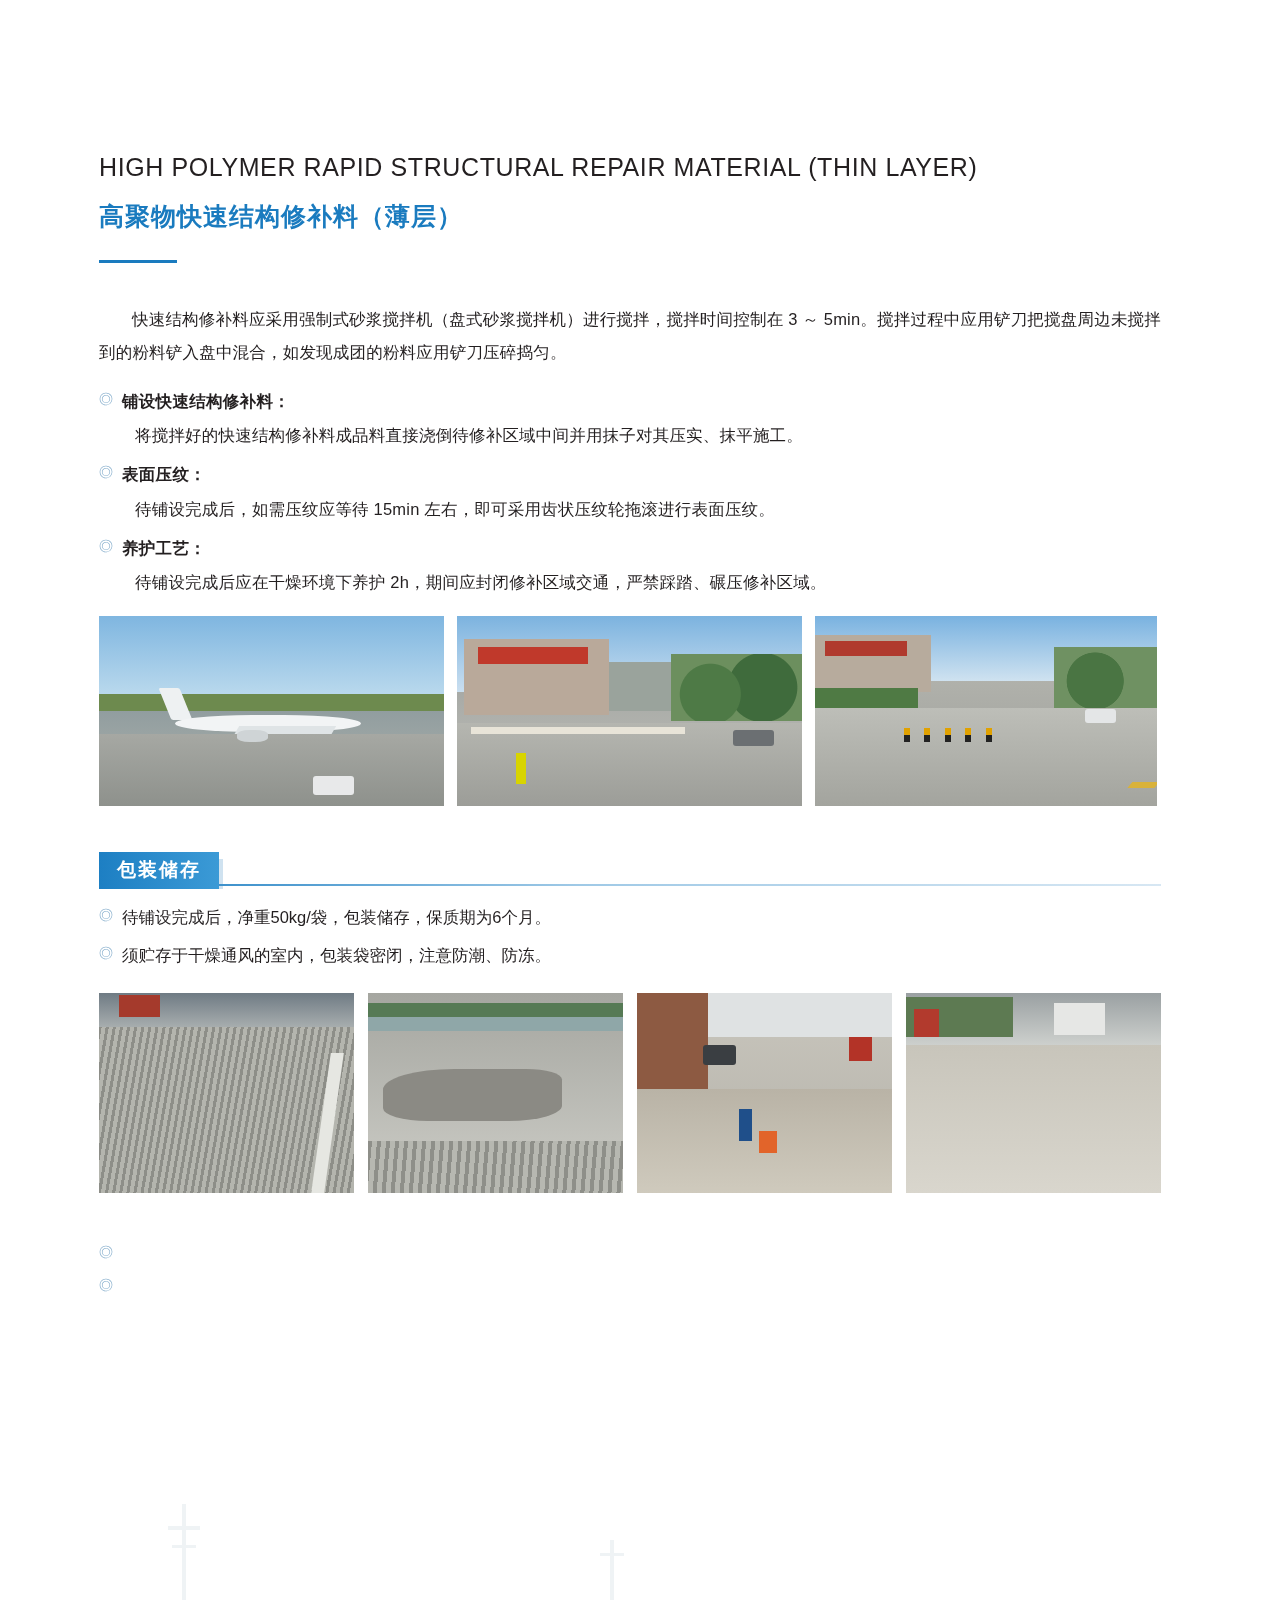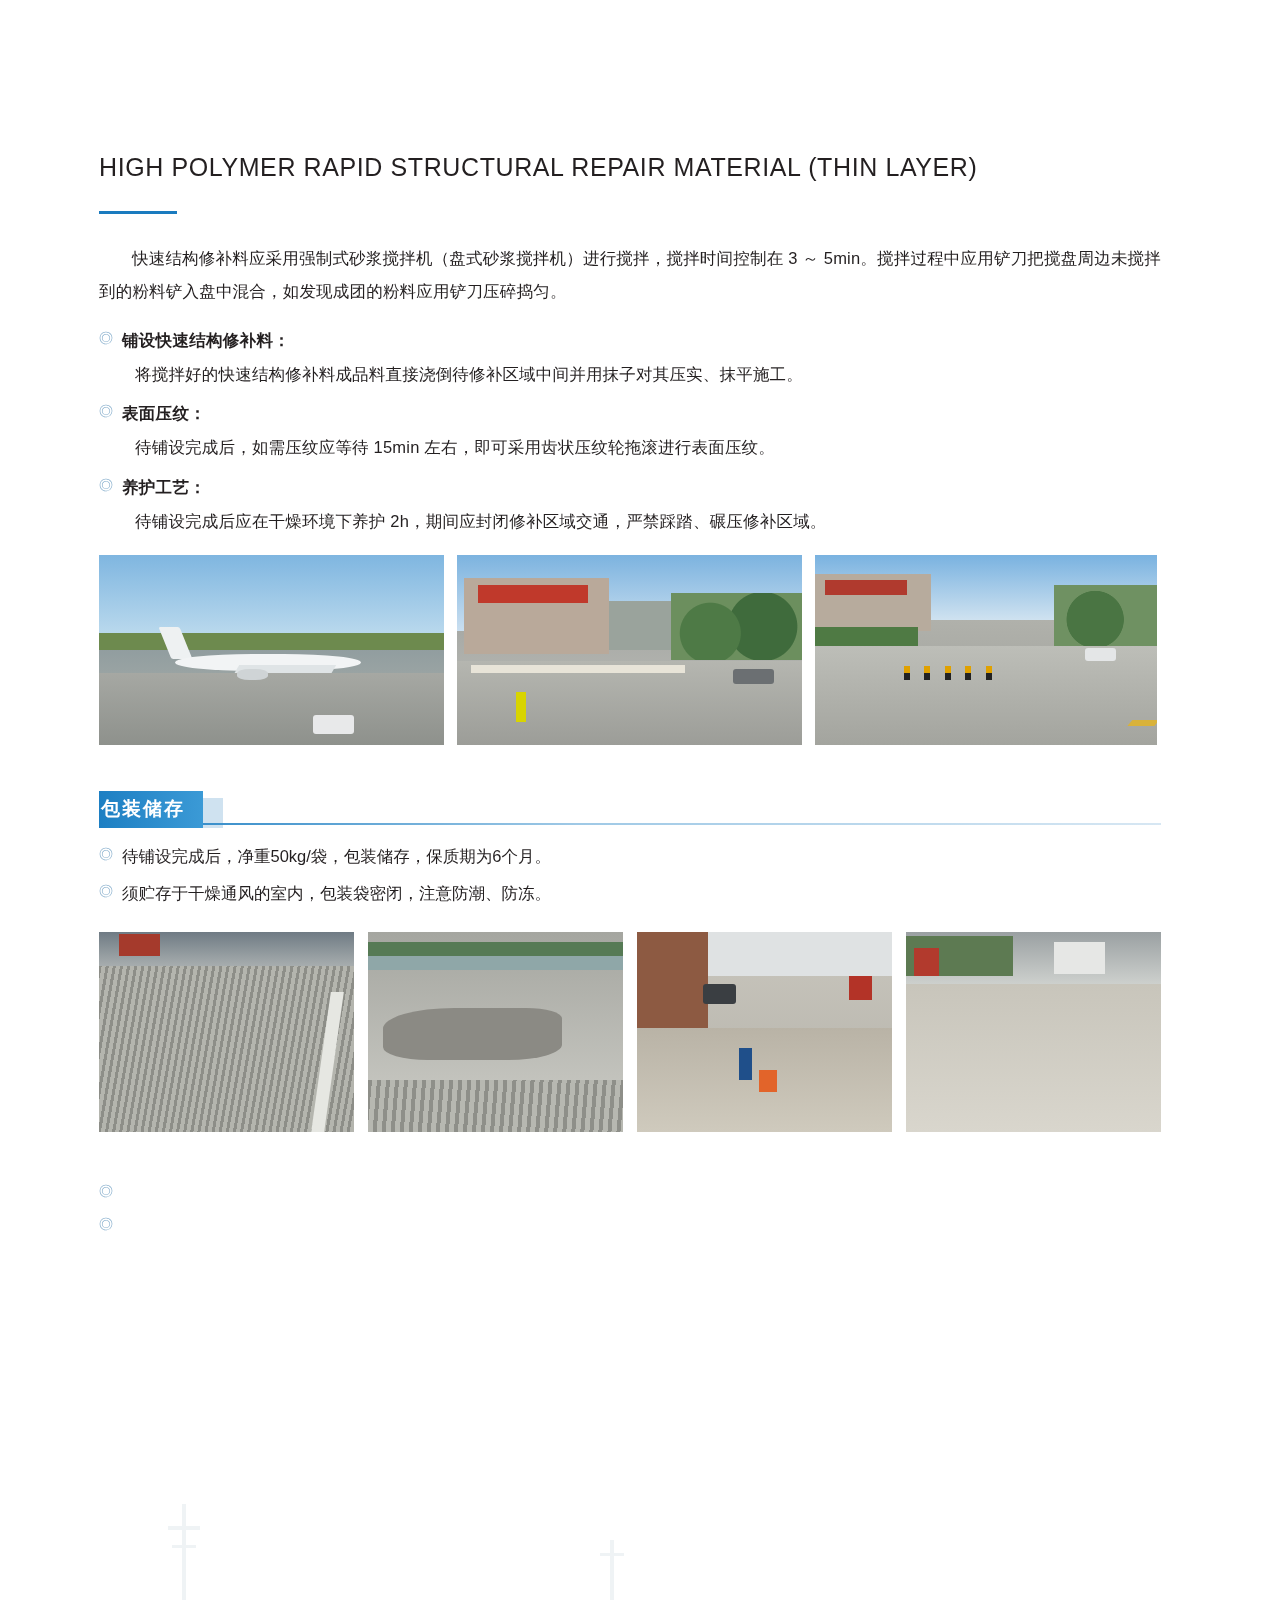--- a/index.html
+++ b/index.html
@@ -49,21 +49,21 @@
     width: 78px;
     height: 3px;
     background: #1a7bbf;
     margin-top: 28px;
   }
   
   .para {
     font-size: 16.5px;
     line-height: 2.0;
     color: #231f20;
-    margin-top: 28px;
+    margin-top: 40px;
     text-align: justify;
     letter-spacing: 0.2px;
   }
   .para.indent { text-indent: 2em; }
 
   .bullet-line {
     display: flex;
     align-items: flex-start;
     margin-top: 8px;
     font-size: 16.5px;
@@ -229,21 +229,21 @@
     position: relative;
     height: 34px;
   }
   .sec-tab {
     display: inline-block;
     background: linear-gradient(90deg, #1d7fc3, #3b9ad6);
     color: #ffffff;
     font-size: 19px;
     font-weight: 700;
     letter-spacing: 2px;
-    padding: 5px 18px 6px 2px;
+    padding: 5px 18px 6px 18px;
     position: relative;
     z-index: 2;
   }
   .sec-underline {
     position: absolute;
     left: 0; right: 0; bottom: 0;
     height: 2px;
     background: linear-gradient(90deg, #1d7fc3 0%, #9fc9e6 45%, #d7e7f3 100%);
     z-index: 1;
   }
@@ -381,20 +381,21 @@
     content:""; position:absolute; left:-10px; bottom:44px; width:24px; height:3px; background:#9fb6c6;
   }
 </style>
 </head>
 <body>
 
 <div class="page">
   <div class="content">
 
     <h1 class="title-en">HIGH POLYMER RAPID STRUCTURAL REPAIR MATERIAL (THIN LAYER)</h1>
+    <h2 class="title-cn">高聚物快速结构修补料（薄层）</h2>
     <div class="title-rule"></div>
 
     <p class="para indent">快速结构修补料应采用强制式砂浆搅拌机（盘式砂浆搅拌机）进行搅拌，搅拌时间控制在 3 ～ 5min。搅拌过程中应用铲刀把搅盘周边未搅拌到的粉料铲入盘中混合，如发现成团的粉料应用铲刀压碎捣匀。</p>
 
     <div class="bullet-line">
       <span class="bullet-mark">◎</span>
       <span class="bullet-title">铺设快速结构修补料：</span>
     </div>
     <div class="sub-para">将搅拌好的快速结构修补料成品料直接浇倒待修补区域中间并用抹子对其压实、抹平施工。</div>
 

